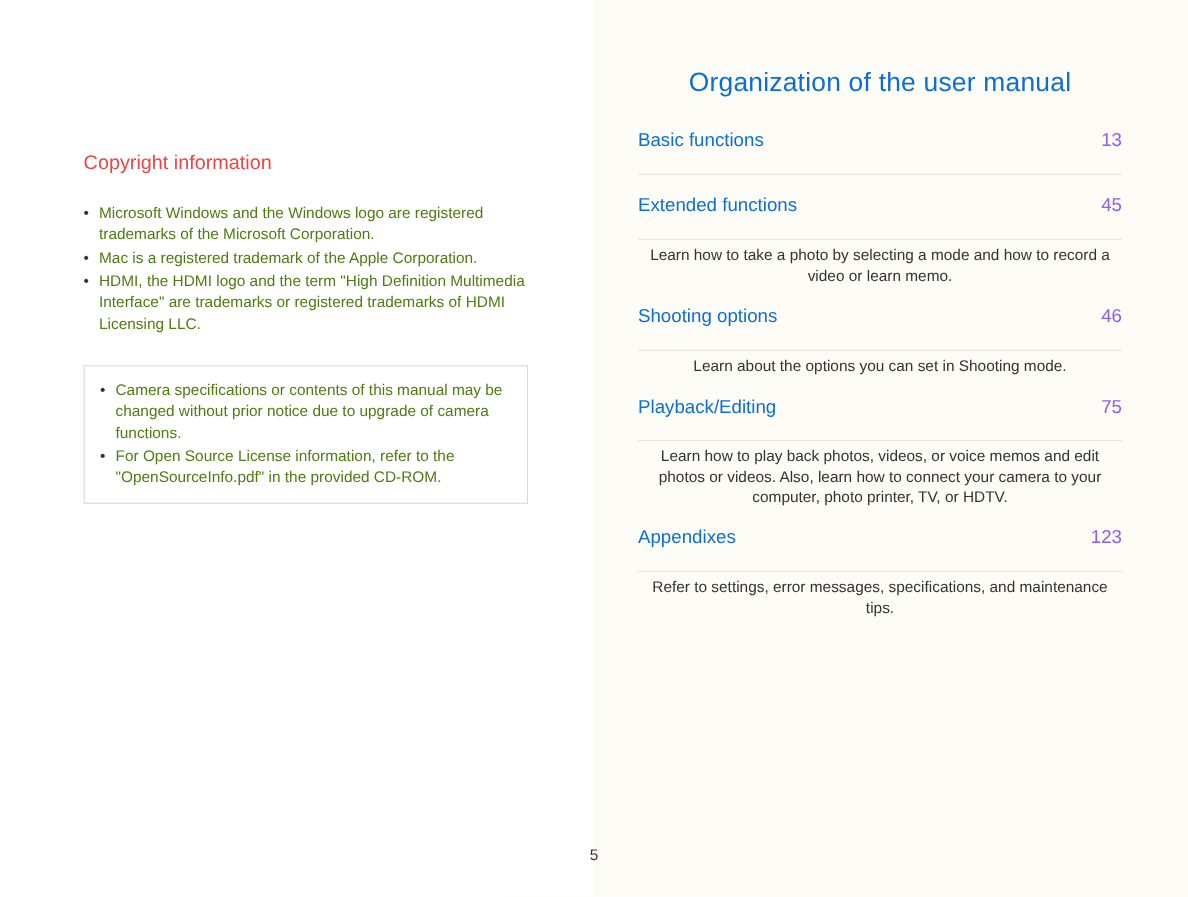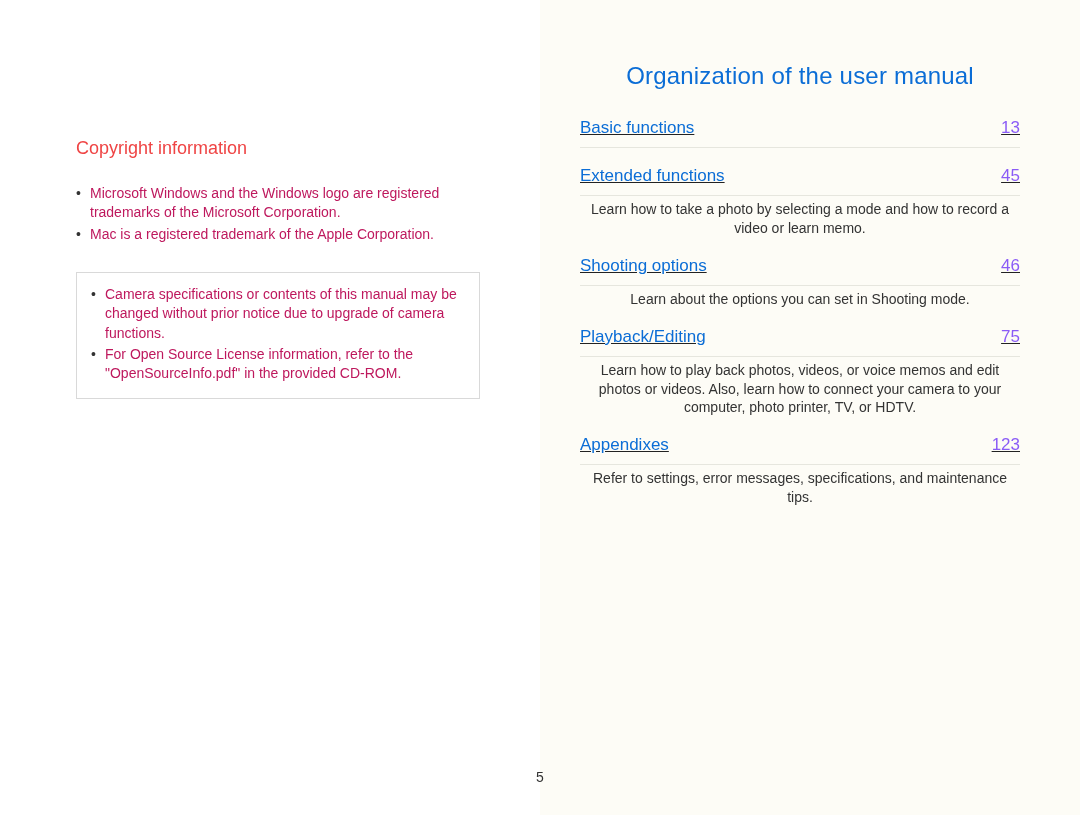--- a/index.html
+++ b/index.html
@@ -42,21 +42,21 @@
   ul.bullets {
     list-style: none;
     padding: 0;
     margin: 0 0 22px 0;
   }
   ul.bullets > li {
     position: relative;
     padding-left: 14px;
     font-size: 14px;
     line-height: 1.38;
-    color: #be185d;
+    color: #4d7c0f;
     margin-bottom: 2px;
   }
   ul.bullets > li::before {
     content: "•";
     position: absolute;
     left: 0;
     top: 0;
     color: #333;
   }
   .note-box {
@@ -71,23 +71,22 @@
     color: #0b6dd6;
     margin-bottom: 28px;
     letter-spacing: 0.2px;
   }
   .toc-entry { margin-bottom: 18px; }
   .toc-row {
     display: flex;
     justify-content: space-between;
     align-items: baseline;
     border-bottom: 1px solid #e6e6de;
-    padding-bottom: 9px;
+    padding-bottom: 20px;
     margin-bottom: 4px;
-    text-decoration: underline;
   }
   .toc-title {
     font-size: 17px;
     color: #0b6dd6;
     font-weight: 400;
   }
   .toc-page {
     font-size: 17px;
     color: #8b5cf6;
   }
@@ -109,20 +108,21 @@
 </head>
 <body>
 
 <div class="page">
 
   <div class="left-col">
     <div class="section-heading">Copyright information</div>
     <ul class="bullets">
       <li>Microsoft Windows and the Windows logo are registered trademarks of the Microsoft Corporation.</li>
       <li>Mac is a registered trademark of the Apple Corporation.</li>
+      <li>HDMI, the HDMI logo and the term "High Definition Multimedia Interface" are trademarks or registered trademarks of HDMI Licensing LLC.</li>
     </ul>
     <div class="note-box">
       <ul class="bullets">
         <li>Camera specifications or contents of this manual may be changed without prior notice due to upgrade of camera functions.</li>
         <li>For Open Source License information, refer to the "OpenSourceInfo.pdf" in the provided CD-ROM.</li>
       </ul>
     </div>
   </div>
 
   <div class="right-col">

